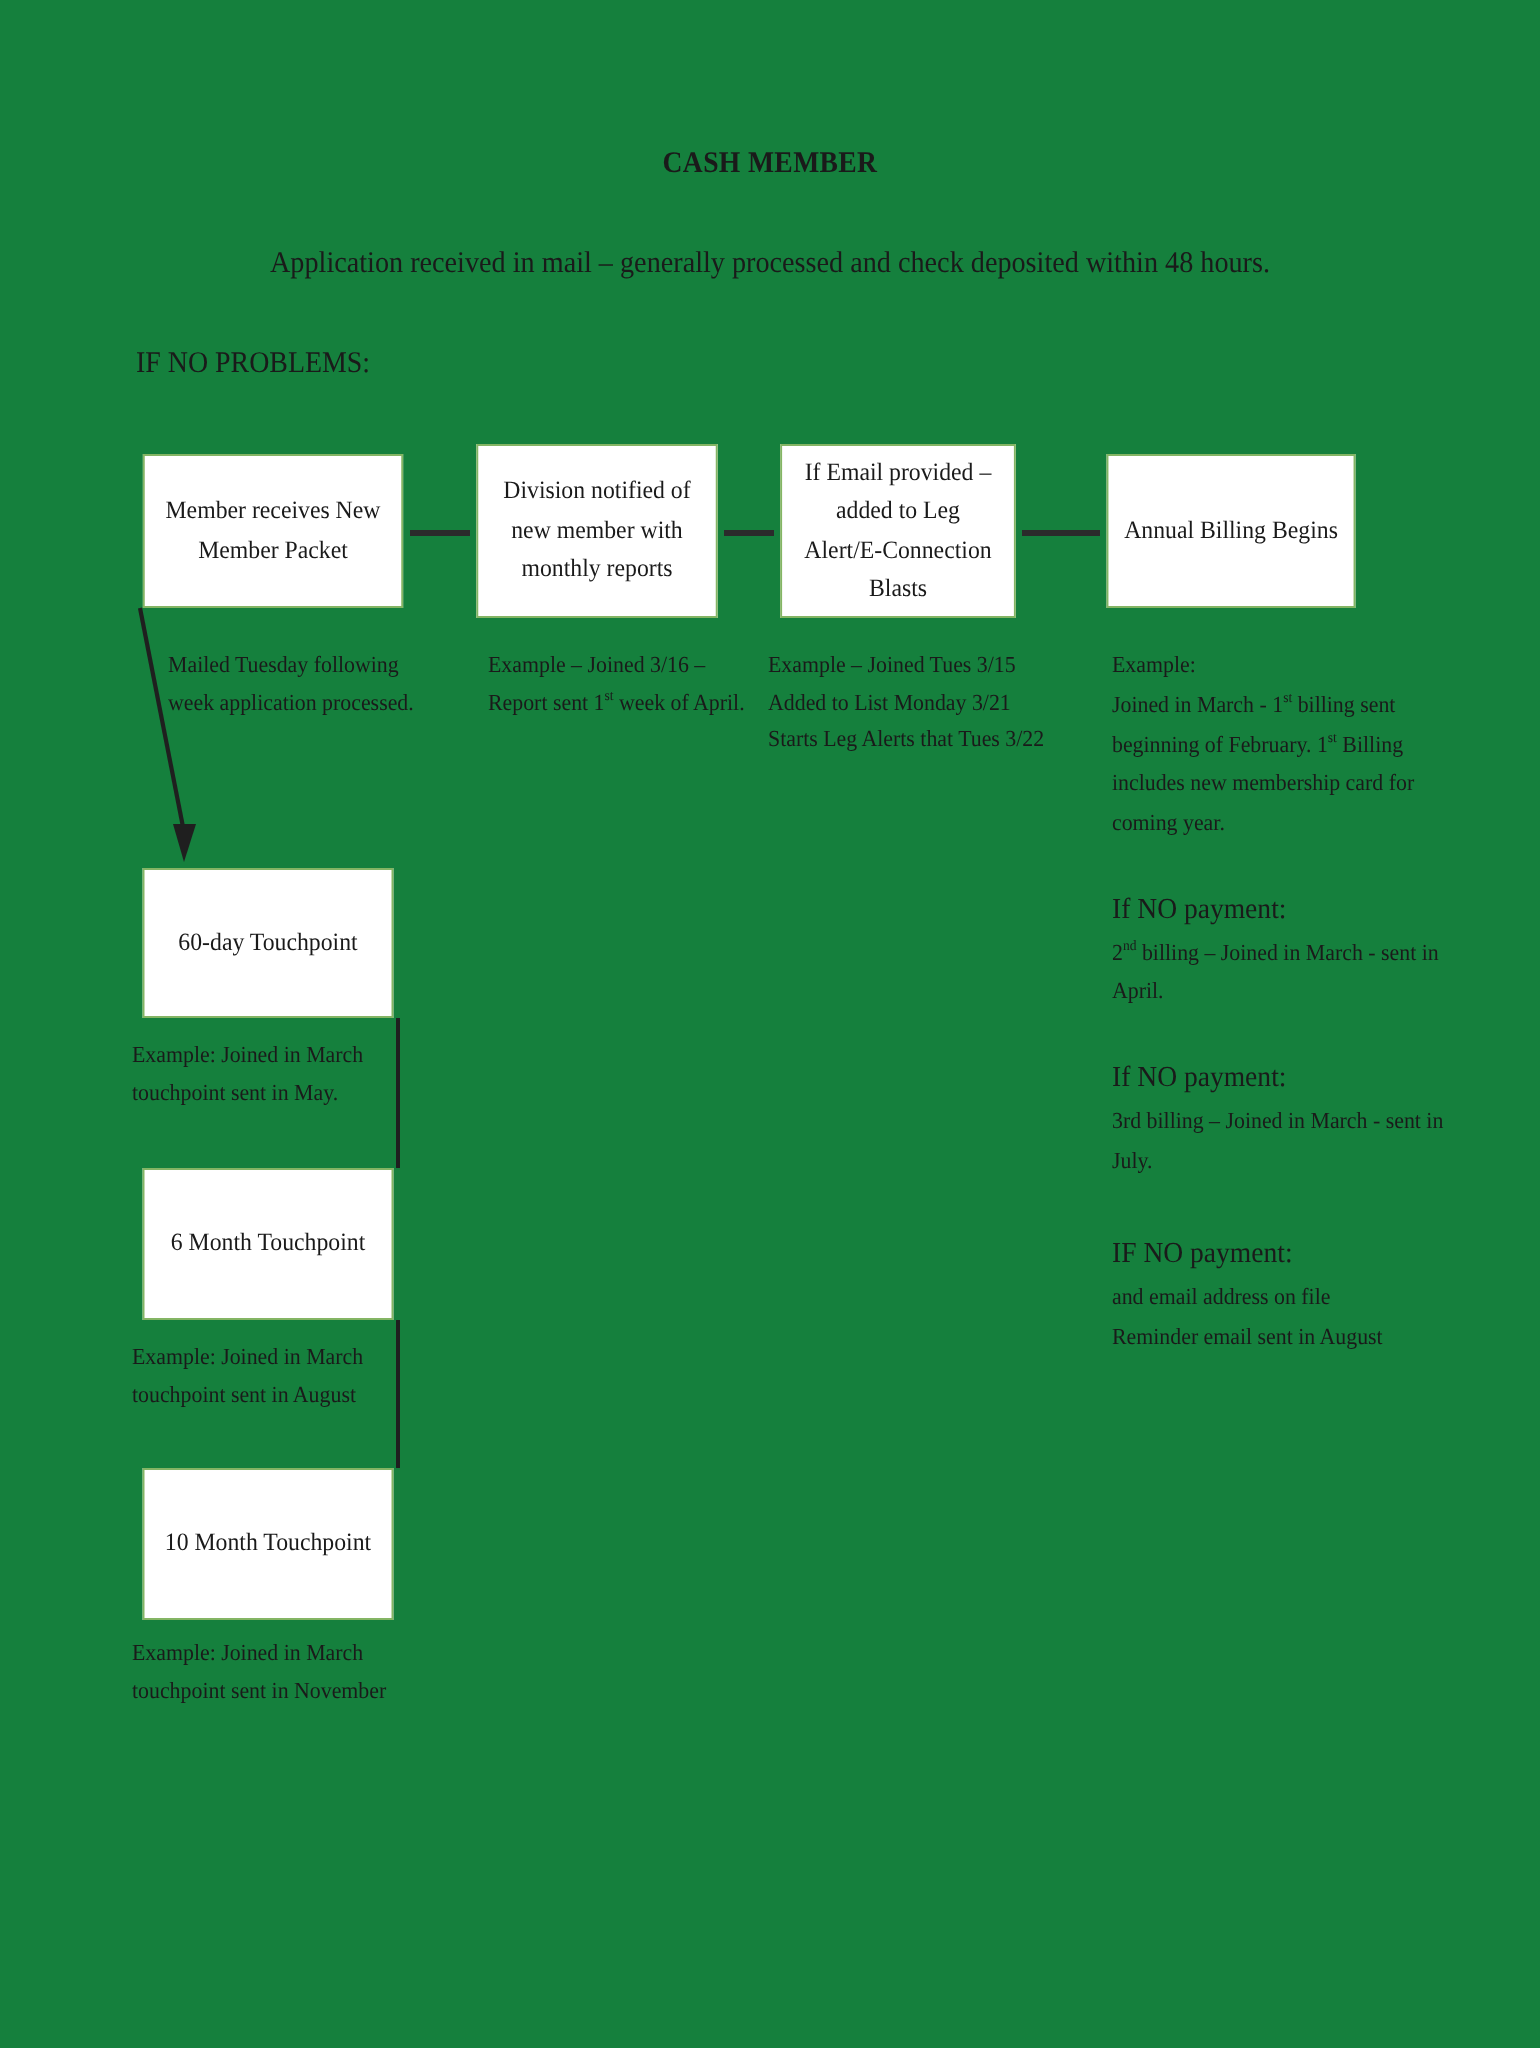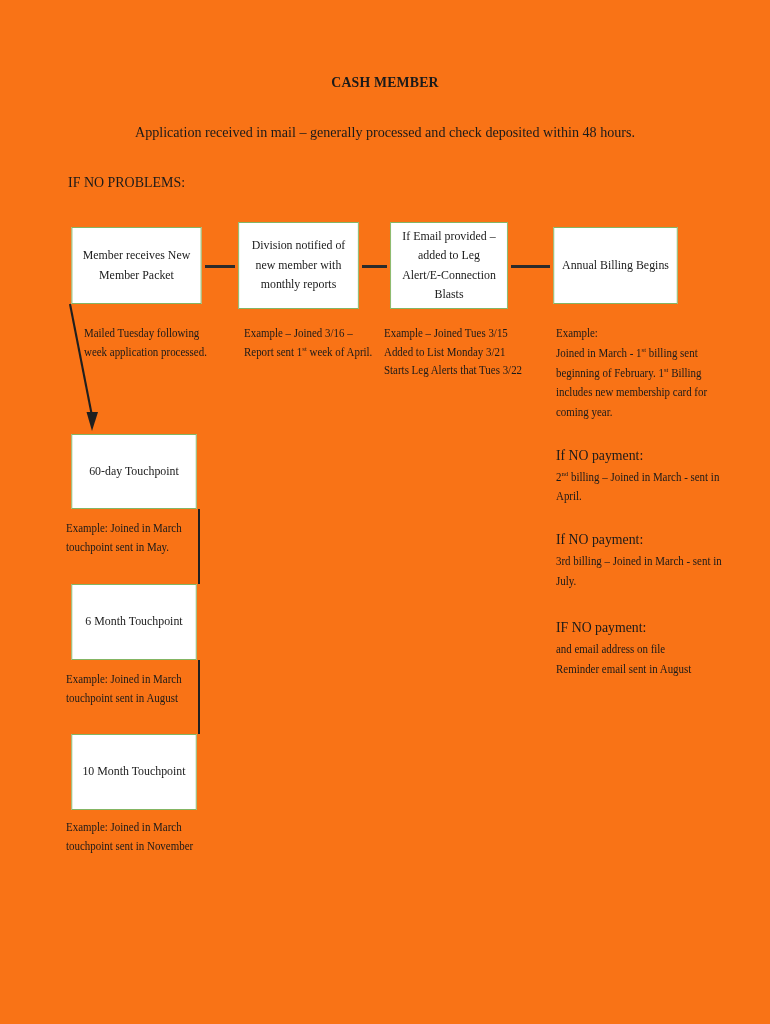--- a/index.html
+++ b/index.html
@@ -11,21 +11,21 @@
     width: 770px;
     height: 1024px;
     position: relative;
     font-family: "Liberation Serif", "DejaVu Serif", serif;
     color: #1a1a1a;
     overflow: hidden;
   }
   .page {
     position: absolute;
     inset: 0;
-    background: #f97316;
+    background: #15803d;
   }
 
   
   .doc-title {
     position: absolute;
     left: 0;
     top: 74px;
     width: 770px;
     text-align: center;
     font-size: 15px;

